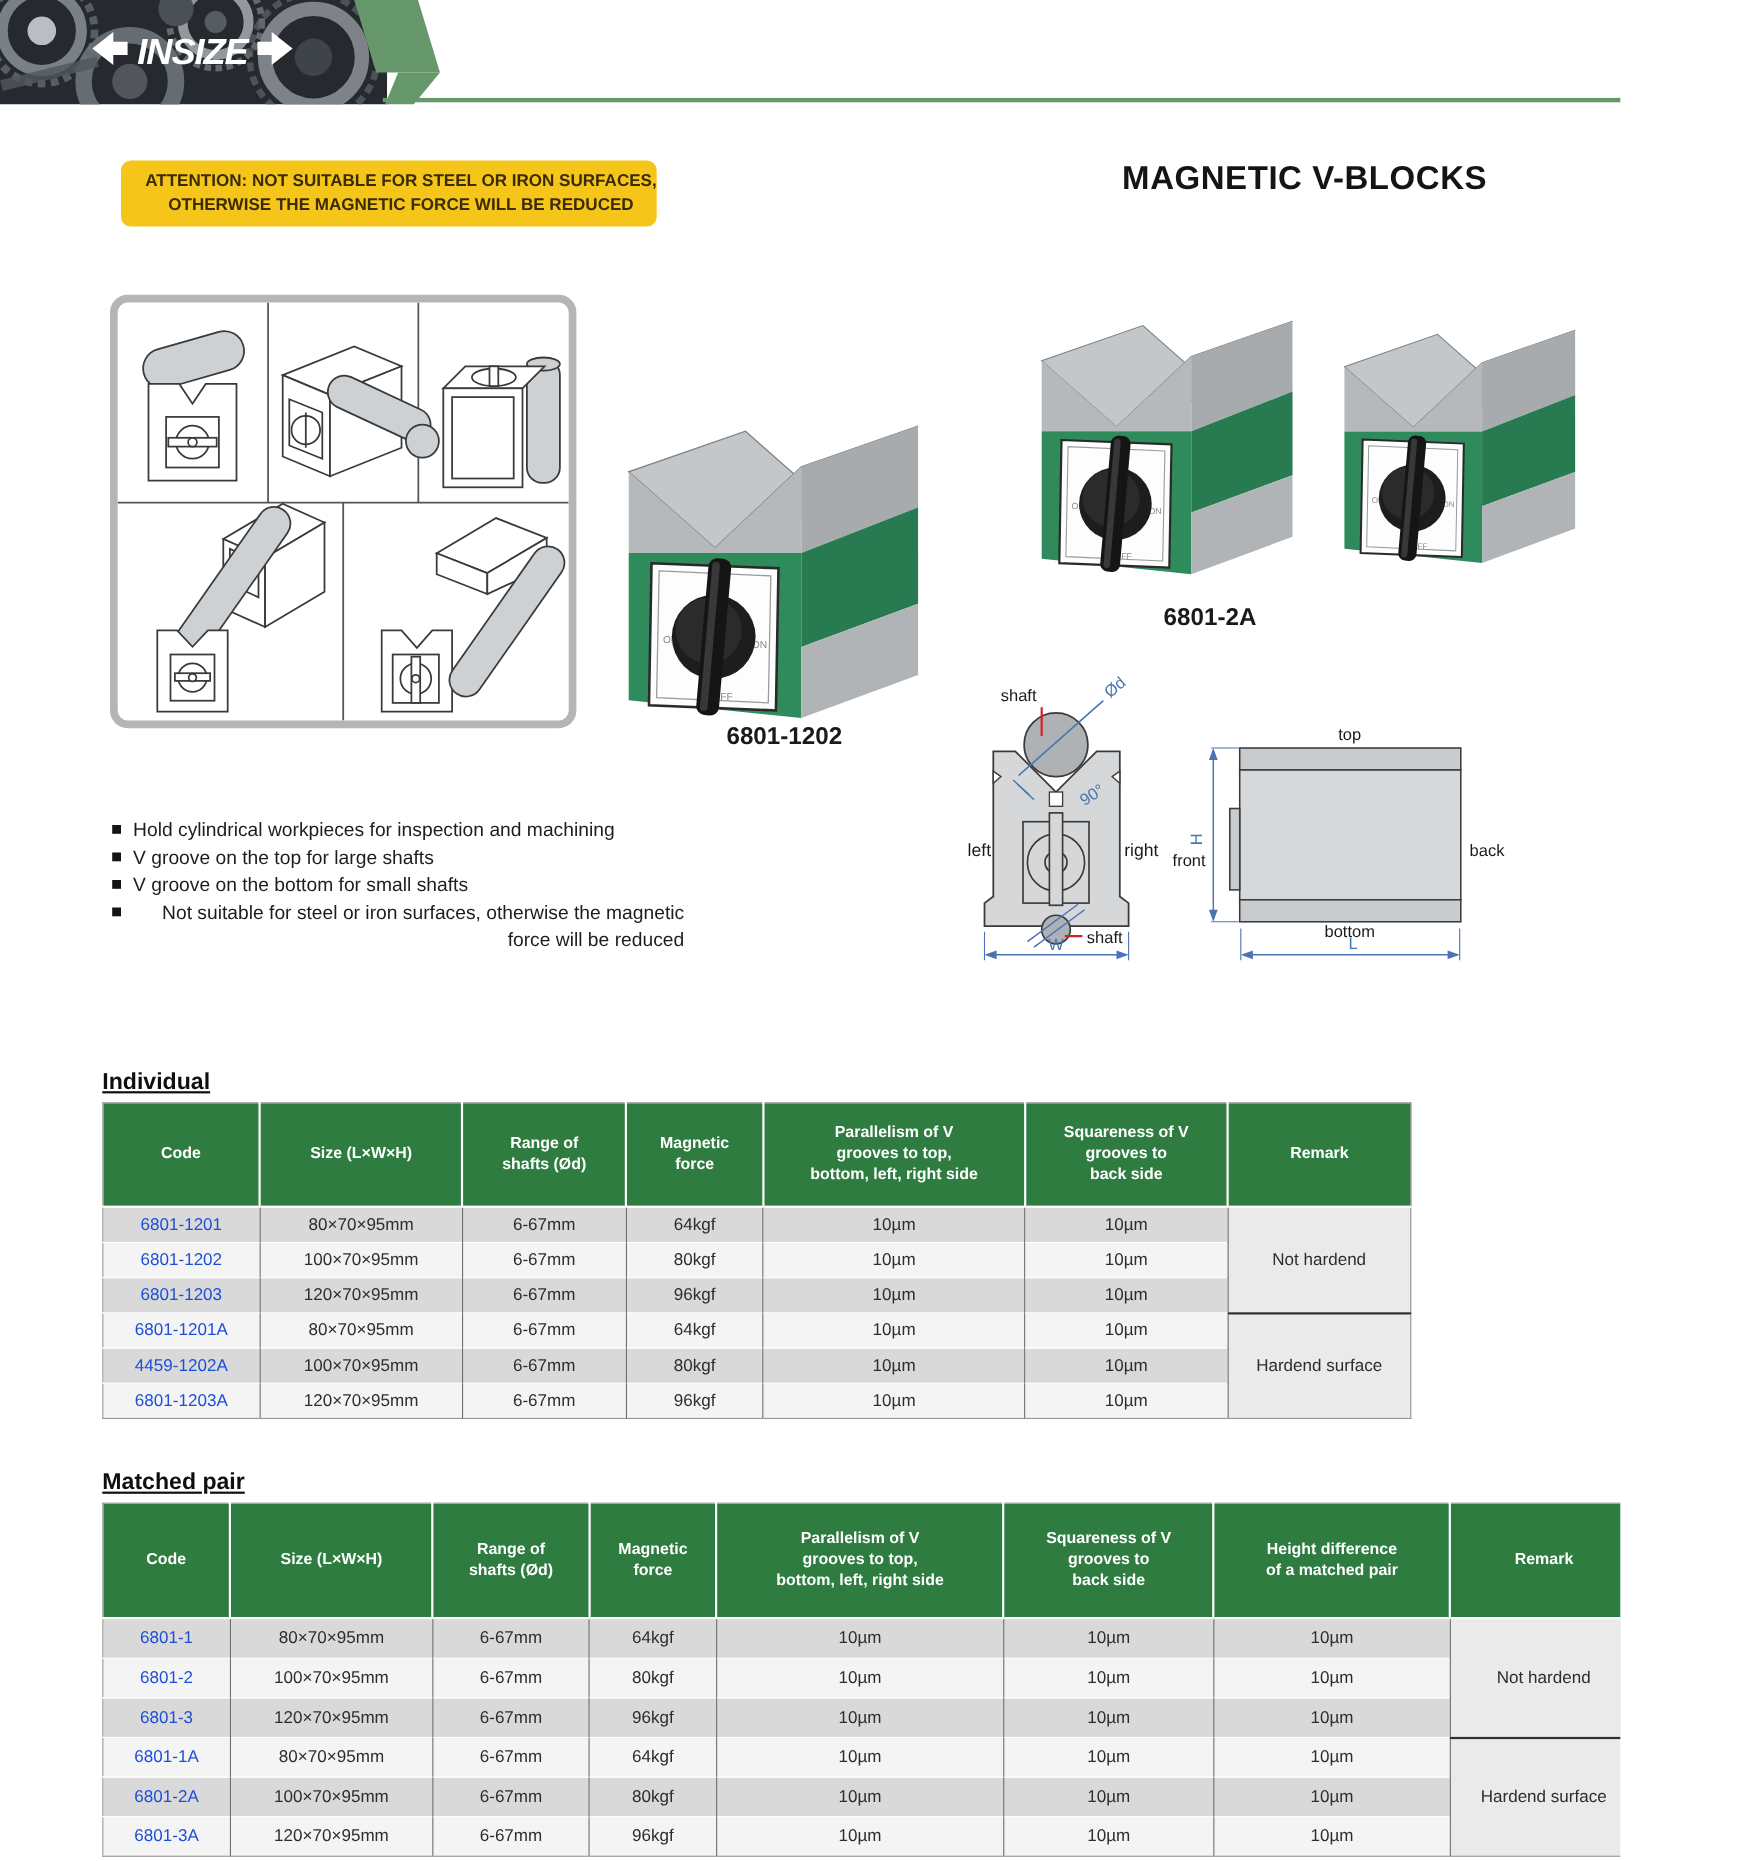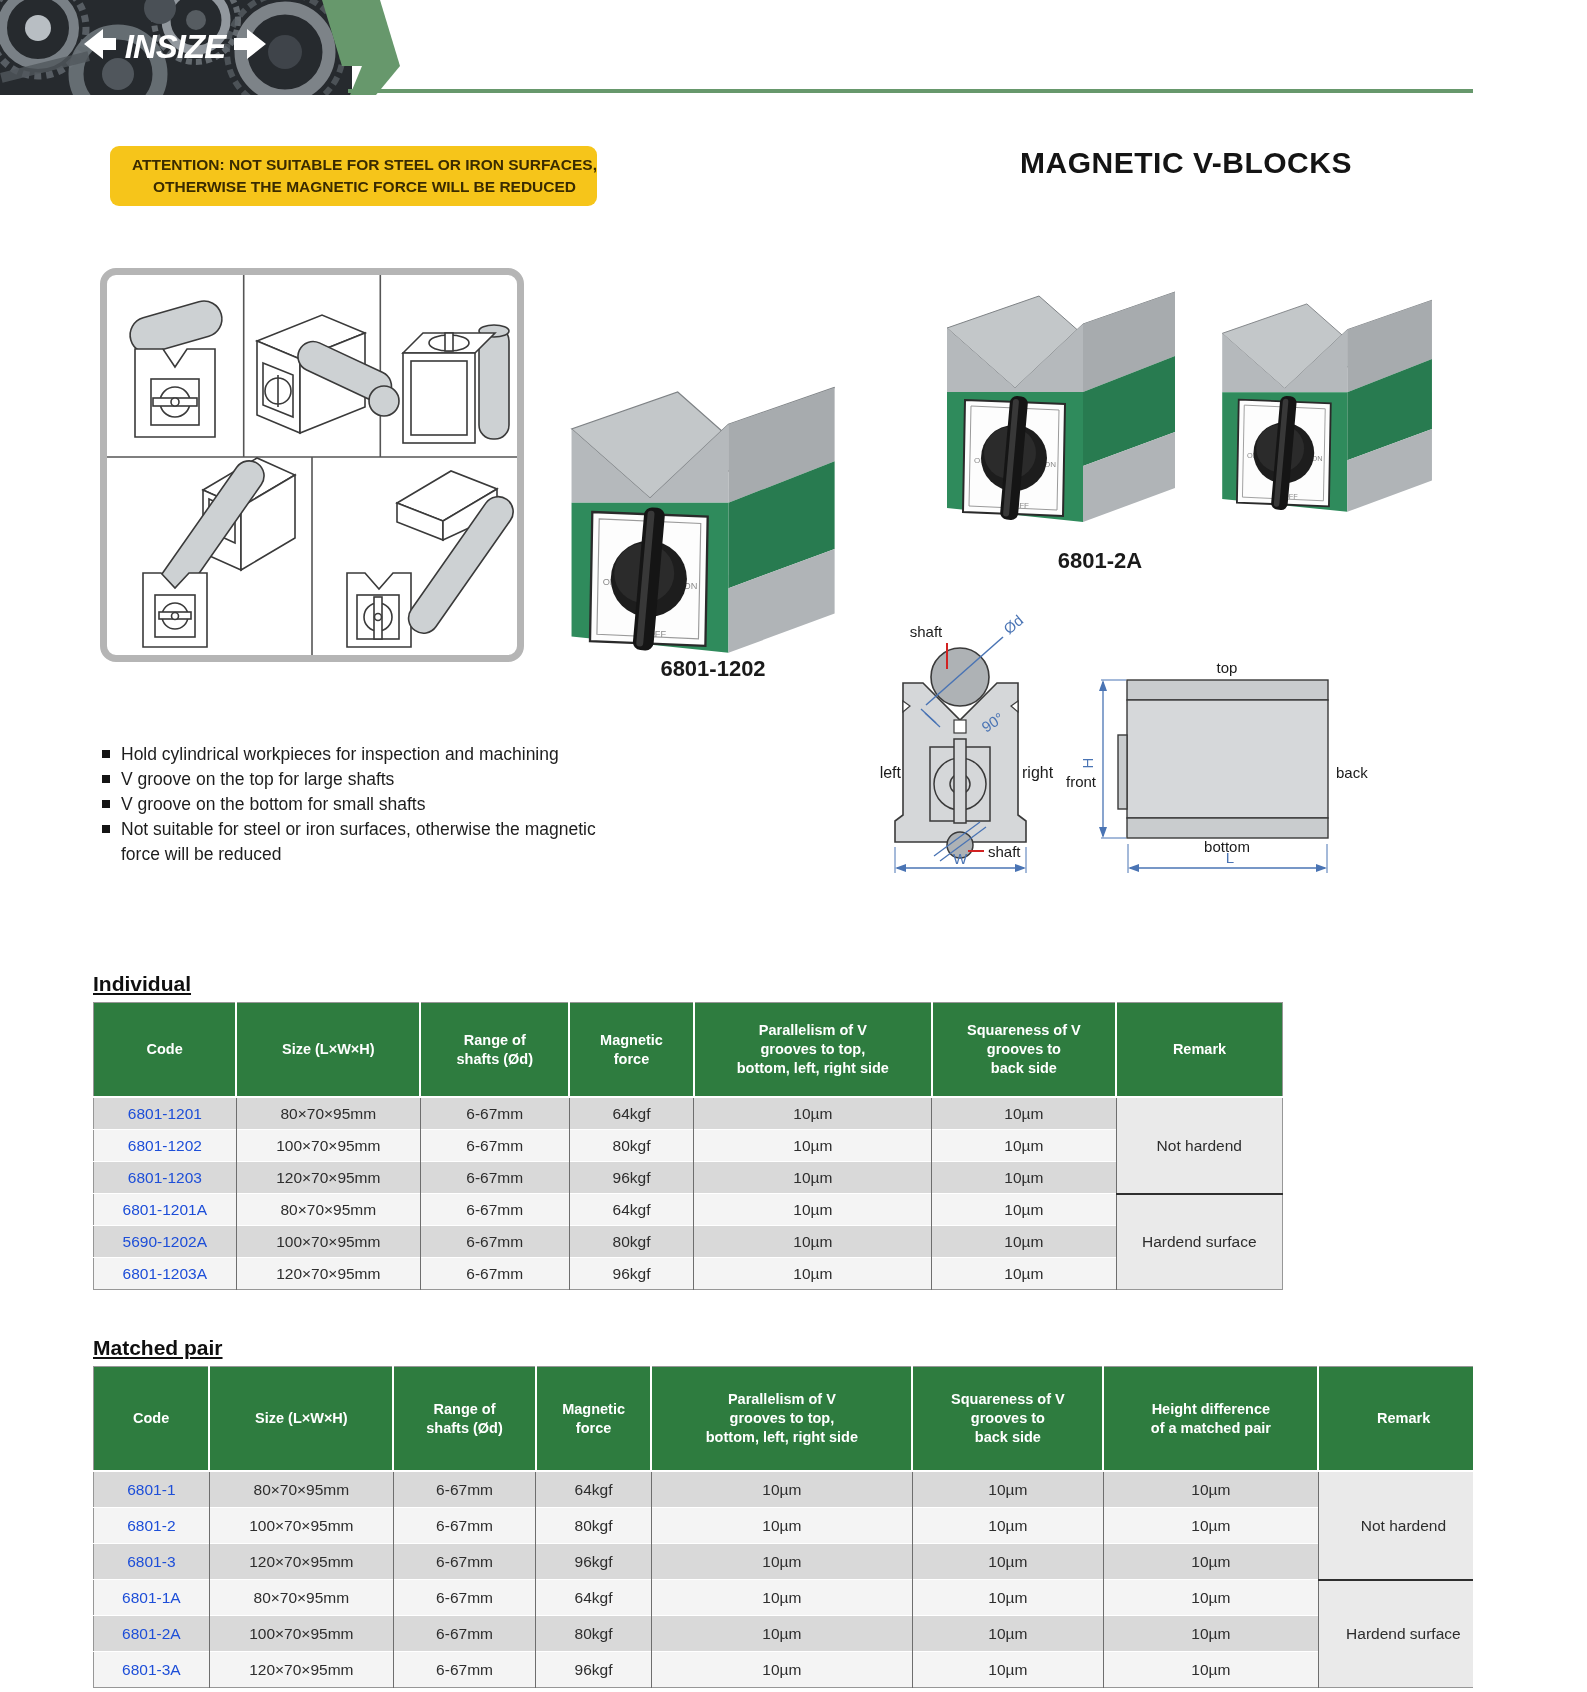--- a/index.html
+++ b/index.html
@@ -11,21 +11,21 @@
   .green-line{background:#67986c;height:4px;}
   .attention{display:flex;align-items:center;justify-content:flex-end;text-align:center;
     background:#f6c51a;border-radius:9px;font-weight:bold;font-size:15.5px;color:#3a2b00;
     line-height:1.45;}
   .page-title{font-size:30px;font-weight:bold;color:#141414;text-align:center;letter-spacing:.5px;}
 
   
   .panel{border:7px solid #b5b5b5;border-radius:16px;background:#fff;}
 
   
-  .features{width:560px;}
+  .features{width:560px;text-align:right;}
   .feature{display:flex;gap:11px;font-size:17.5px;color:#1d1d1d;line-height:25px;}
   .bullet-square{width:8px;height:8px;background:#141414;margin-top:8px;flex:none;}
 
   
   .photo-label{font-size:22px;font-weight:bold;color:#1a1a1a;text-align:center;}
 
   .section-label{font-size:21px;font-weight:bold;color:#0f0f0f;text-decoration:underline;}
 
   
   table{border-collapse:collapse;table-layout:fixed;background:#fff;border:1px solid #979797;}
@@ -336,21 +336,21 @@
         <tr>
           <td class="code">6801-1201A</td>
           <td>80×70×95mm</td>
           <td>6-67mm</td>
           <td>64kgf</td>
           <td>10µm</td>
           <td>10µm</td>
           <td rowspan="3" class="remark remark-sep">Hardend surface</td>
         </tr>
         <tr>
-          <td class="code">5690-1202A</td>
+          <td class="code">4459-1202A</td>
           <td>100×70×95mm</td>
           <td>6-67mm</td>
           <td>80kgf</td>
           <td>10µm</td>
           <td>10µm</td>
         </tr>
         <tr>
           <td class="code">6801-1203A</td>
           <td>120×70×95mm</td>
           <td>6-67mm</td>

